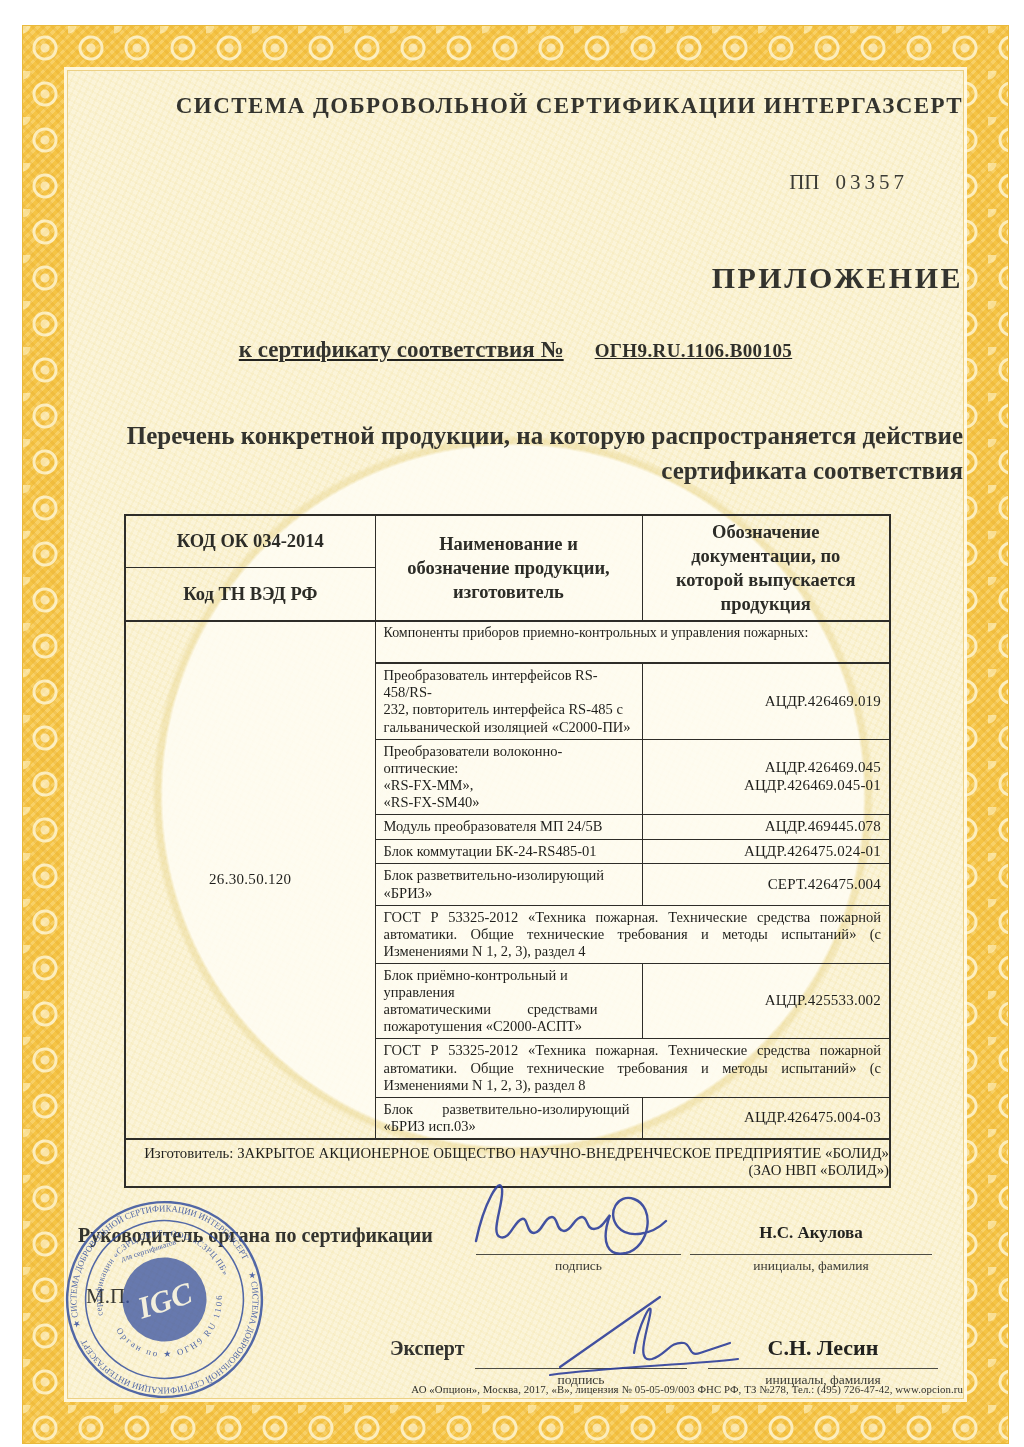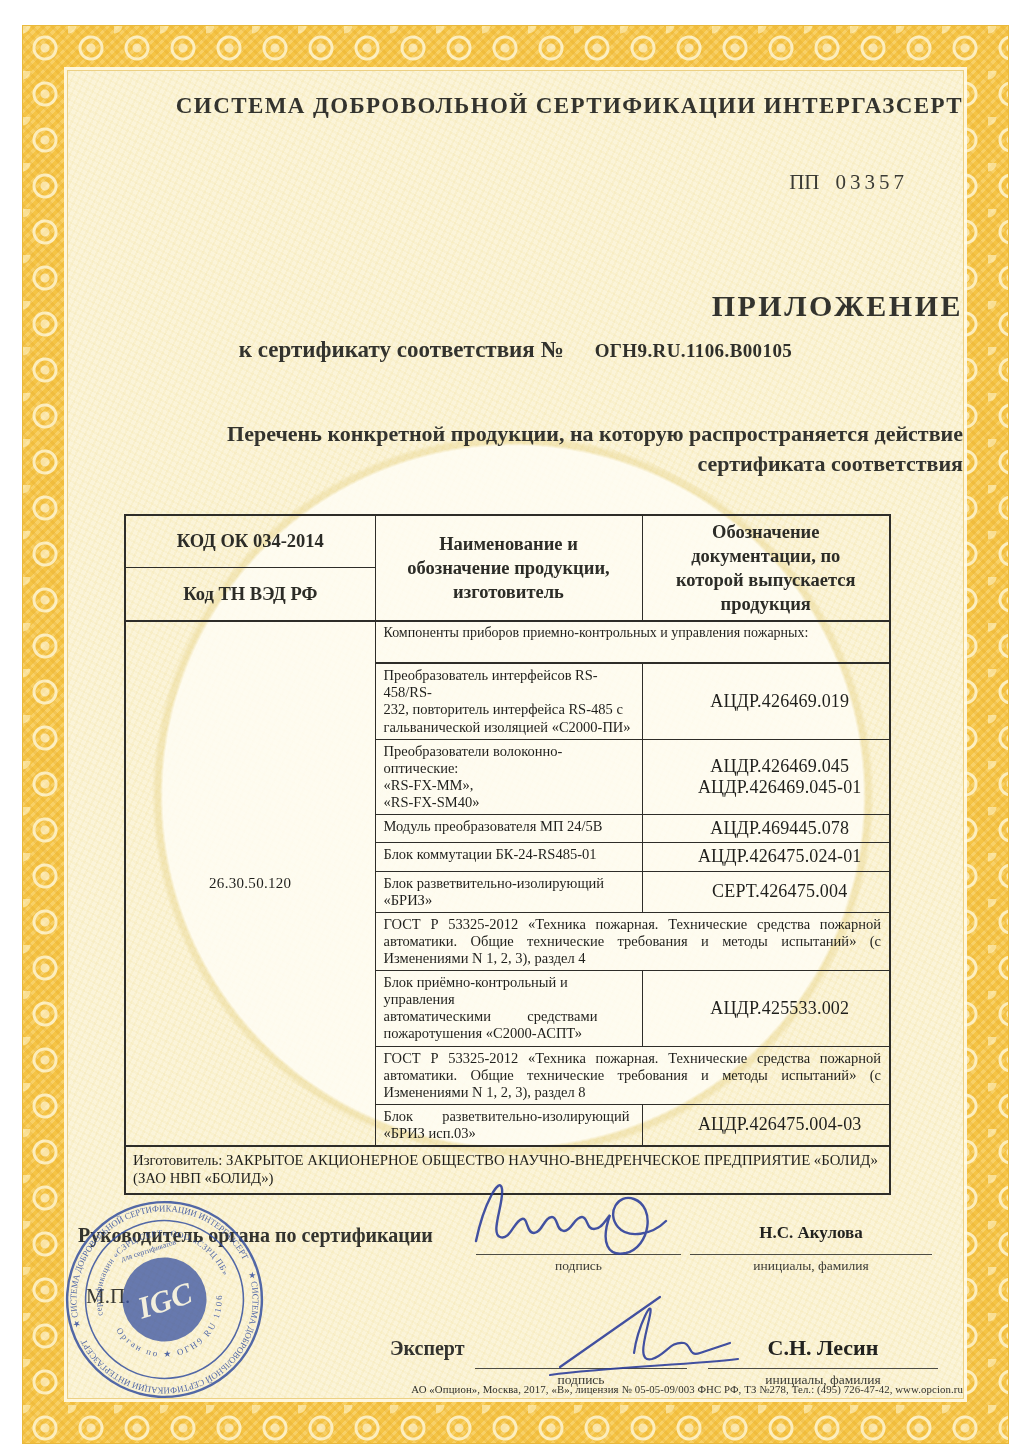--- a/index.html
+++ b/index.html
@@ -33,39 +33,39 @@
     box-shadow:0 0 0 3px rgba(255,252,236,.9);
   }
   .abs{position:absolute;}
   .ctr{left:0;right:0;text-align:right;}
   .pre{white-space:pre-wrap;}
   .just{text-align:justify;}
 
   .system-title{top:22px;font-size:23px;font-weight:bold;letter-spacing:1.4px;color:#33332e;}
   .form-number{top:99px;right:55px;font-size:21px;color:#3a3a34;}
   .form-number .digits{letter-spacing:4px;margin-left:16px;}
-  .doc-title{top:190px;font-size:30px;font-weight:bold;letter-spacing:2.5px;color:#33332e;margin-top:28px;}
-  .cert-line{top:266px;display:flex;justify-content:center;align-items:baseline;gap:31px;width:100%;}
+  .doc-title{top:190px;font-size:30px;font-weight:bold;letter-spacing:2.5px;color:#33332e;}
+  .cert-line{top:266px;display:flex;justify-content:center;align-items:baseline;gap:31px;width:100%;text-decoration:underline;}
   .cert-line .lbl{font-size:23px;font-weight:bold;color:#33332e;}
   .cert-line .num{font-size:19px;font-weight:bold;letter-spacing:.4px;color:#2f2f2a;}
-  .desc{top:348px;font-size:22px;font-weight:bold;line-height:1.38;white-space:pre-line;color:#33332e;}
+  .desc{top:348px;font-size:25px;font-weight:bold;line-height:1.38;white-space:pre-line;color:#33332e;}
 
   
   .tbl-wrap{left:56px;top:443px;width:765px;}
   table{border-collapse:collapse;table-layout:fixed;width:765px;background:transparent;}
   td{border:1.4px solid #2e2d29;padding:3px 8px;font-size:14.5px;line-height:1.18;vertical-align:top;color:#1f1f1c;}
   table{border:2.2px solid #2e2d29;}
   .hc{font-weight:bold;text-align:center;font-size:18.5px;line-height:1.3;vertical-align:middle;padding:4px 6px;color:#2c2c27;}
   tr.h1 .c1{height:42px;}
   tr.h2 .c1{height:44px;}
   .hb{border-bottom-width:2.2px;}
   .comp{font-size:14px;height:34px;border-bottom-width:2px;}
   .code-cell{text-align:center;vertical-align:middle;font-size:15px;letter-spacing:.3px;}
-  .doc{ text-align:center;vertical-align:middle;font-size:18px;letter-spacing:.2px;padding-left:36px;}
-  .mfr{border-top-width:2px;font-size:14.8px;padding:5px 7px;height:36px;}
+  .doc{ text-align:right;vertical-align:middle;font-size:15px;letter-spacing:.2px;padding-left:36px;}
+  .mfr{border-top-width:2px;font-size:14.8px;padding:5px 0;height:36px;text-align:right;}
 
   
   .sig-label{font-size:20px;font-weight:bold;color:#33332e;}
   .dir-label{left:10px;top:1153px;}
   .exp-label{left:322px;top:1266px;}
   .u-line{border-top:1.5px solid #4c4c45;height:0;}
   .cap{font-size:13.5px;text-align:center;color:#3c3c36;padding-top:2px;}
   .dir-sline{left:408px;top:1183px;width:205px;}
   .dir-scap{left:408px;top:1185px;width:205px;}
   .dir-nline{left:622px;top:1183px;width:242px;}

